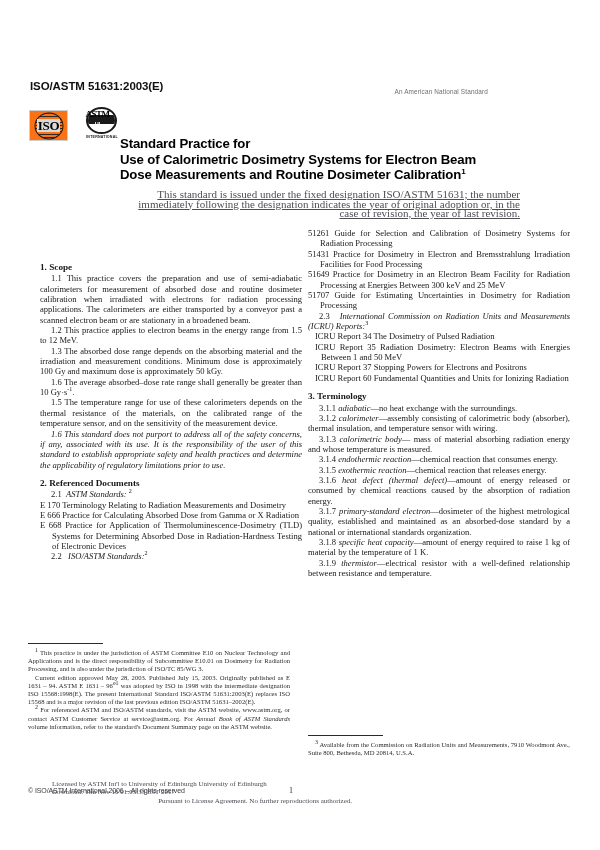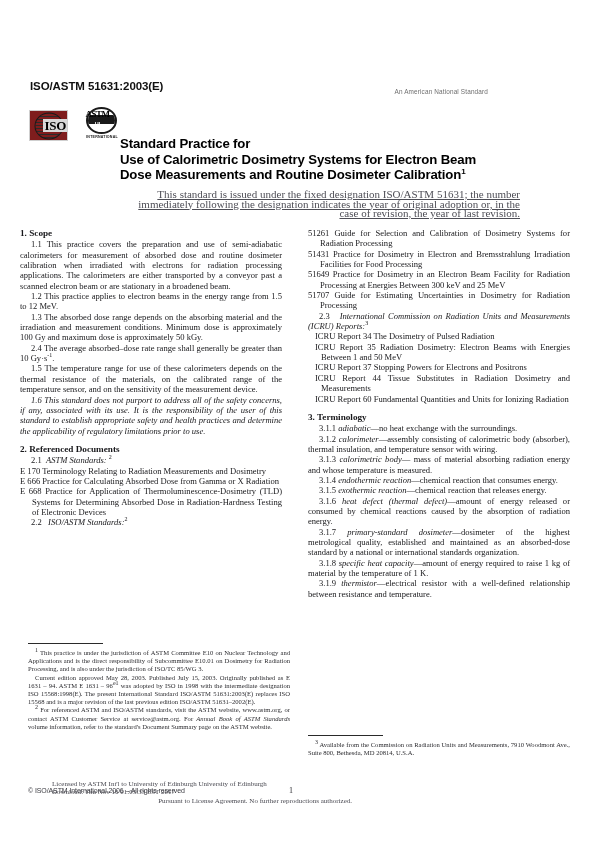--- a/index.html
+++ b/index.html
@@ -51,26 +51,26 @@
     position: absolute;
     left: 29px;
     top: 101px;
     display: flex;
     align-items: flex-end;
     gap: 14px;
   }
   .iso-logo {
     width: 39px;
     height: 31px;
-    background: #7f1d1d;
+    background: #f97316;
     border: 1px solid #cfcfcf;
     position: relative;
     display: flex;
     align-items: center;
-    justify-content: flex-end;
+    justify-content: center;
   }
   .iso-globe {
     position: absolute;
     left: 50%;
     top: 50%;
     transform: translate(-50%,-50%);
     width: 29px;
     height: 27px;
     border-radius: 50%;
     border: 1.6px solid #1a1a1a;
@@ -180,21 +180,21 @@
   
   .col {
     position: absolute;
     top: 228px;
     width: 262px;
     font-size: 8.55px;
     line-height: 10.35px;
     text-align: justify;
     color: #17171a;
   }
-  .col-left { left: 20px; }
+  .col-left { left: 40px; margin-top: 34px; }
   .col-right { left: 308px; }
 
   .sec-head {
     font-weight: bold;
     font-size: 9.2px;
     margin: 0 0 1px 0;
     text-align: left;
     font-family: "Liberation Serif", serif;
   }
   .sec-head.spaced { margin-top: 8px; }
@@ -304,21 +304,21 @@
     <div><span>Dose Measurements and Routine Dosimeter Calibration</span><sup>1</sup></div>
   </div>
 
   <div class="issue-note">This standard is issued under the fixed designation ISO/ASTM 51631; the number immediately following the designation indicates the year of original adoption or, in the case of revision, the year of last revision.</div>
 
   <div class="col col-left">
     <div class="sec-head">1. Scope</div>
     <p class="para">1.1 This practice covers the preparation and use of semi-adiabatic calorimeters for measurement of absorbed dose and routine dosimeter calibration when irradiated with electrons for radiation processing applications. The calorimeters are either transported by a conveyor past a scanned electron beam or are stationary in a broadened beam.</p>
     <p class="para">1.2 This practice applies to electron beams in the energy range from 1.5 to 12 MeV.</p>
     <p class="para">1.3 The absorbed dose range depends on the absorbing material and the irradiation and measurement conditions. Minimum dose is approximately 100 Gy and maximum dose is approximately 50 kGy.</p>
-    <p class="para"><span>2.4 The average absorbed–dose rate range shall generally be greater than 10 Gy·s</span><sup>-1</sup><span>.</span></p>
+    <p class="para"><span>1.6 The average absorbed–dose rate range shall generally be greater than 10 Gy·s</span><sup>-1</sup><span>.</span></p>
     <p class="para">1.5 The temperature range for use of these calorimeters depends on the thermal resistance of the materials, on the calibrated range of the temperature sensor, and on the sensitivity of the measurement device.</p>
     <p class="para"><span class="it">1.6</span> <span class="it">This standard does not purport to address all of the safety concerns, if any, associated with its use. It is the responsibility of the user of this standard to establish appropriate safety and health practices and determine the applicability of regulatory limitations prior to use.</span></p>
 
     <div class="sec-head spaced">2. Referenced Documents</div>
     <p class="para"><span>2.1</span>&nbsp; <span class="it">ASTM Standards:</span> <sup>2</sup></p>
     <div class="std-list">
       <p class="hang">E 170 Terminology Relating to Radiation Measurements and Dosimetry</p>
       <p class="hang">E 666  Practice for Calculating Absorbed Dose from Gamma or X Radiation</p>
       <p class="hang">E 668 Practice for Application of Thermoluminescence-Dosimetry (TLD) Systems for Determining Absorbed Dose in Radiation-Hardness Testing of Electronic Devices</p>
     </div>
@@ -337,33 +337,32 @@
       <p class="hang">51261 Guide for Selection and Calibration of Dosimetry Systems for Radiation Processing</p>
       <p class="hang">51431 Practice for Dosimetry in Electron and Bremsstrahlung Irradiation Facilities for Food Processing</p>
       <p class="hang">51649 Practice for Dosimetry in an Electron Beam Facility for Radiation Processing at Energies Between 300 keV and 25 MeV</p>
       <p class="hang">51707 Guide for Estimating Uncertainties in Dosimetry for Radiation Processing</p>
     </div>
     <p class="para"><span>2.3</span>&nbsp;&nbsp; <span class="it">International Commission on Radiation Units and Measurements (ICRU) Reports:</span><sup>3</sup></p>
     <div class="std-list">
       <p class="hang-icru">ICRU Report 34  The Dosimetry of Pulsed Radiation</p>
       <p class="hang-icru">ICRU Report 35  Radiation Dosimetry: Electron Beams with Energies Between 1 and 50 MeV</p>
       <p class="hang-icru">ICRU Report 37 Stopping Powers for Electrons and Positrons</p>
-      <p class="hang-icru">ICRU Report 44  Tissue Substitutes in Radiation Dosimetry and Measurements</p>
       <p class="hang-icru">ICRU Report 60 Fundamental Quantities and Units for Ionizing Radiation</p>
     </div>
 
     <div class="sec-head spaced">3. Terminology</div>
 
     <p class="para"><span>3.1.1</span> <span class="it">adiabatic</span><span>—no heat exchange with the surroundings.</span></p>
     <p class="para"><span>3.1.2</span> <span class="it">calorimeter</span><span>—assembly consisting of calorimetric body (absorber), thermal insulation, and temperature sensor with wiring.</span></p>
     <p class="para"><span>3.1.3</span> <span class="it">calorimetric body</span><span>— mass of material absorbing radiation energy and whose temperature is measured.</span></p>
     <p class="para"><span>3.1.4</span> <span class="it">endothermic reaction</span><span>—chemical reaction that consumes energy.</span></p>
     <p class="para"><span>3.1.5</span> <span class="it">exothermic reaction</span><span>—chemical reaction that releases energy.</span></p>
     <p class="para"><span>3.1.6</span> <span class="it">heat defect (thermal defect)</span><span>—amount of energy released or consumed by chemical reactions caused by the absorption of radiation energy.</span></p>
-    <p class="para"><span>3.1.7</span> <span class="it">primary-standard dosimeter</span><span>—dosimeter of the highest metrological quality, established and maintained as an absorbed-dose standard by a national or international standards organization.</span></p>
+    <p class="para"><span>3.1.7</span> <span class="it">primary-standard electron</span><span>—dosimeter of the highest metrological quality, established and maintained as an absorbed-dose standard by a national or international standards organization.</span></p>
     <p class="para"><span>3.1.8</span> <span class="it">specific heat capacity</span><span>—amount of energy required to raise 1 kg of material by the temperature of 1 K.</span></p>
     <p class="para"><span>3.1.9</span> <span class="it">thermistor</span><span>—electrical resistor with a well-defined relationship between resistance and temperature.</span></p>
   </div>
 
   <div class="fn-right-wrap">
     <div class="fn-rule"></div>
     <p class="footnote ind"><sup>3</sup> <span>Available from the Commission on Radiation Units and Measurements, 7910 Woodmont Ave., Suite 800, Bethesda, MD 20814, U.S.A.</span></p>
   </div>
 
   <div class="copyright">© ISO/ASTM International 2006 – All rights reserved</div>

